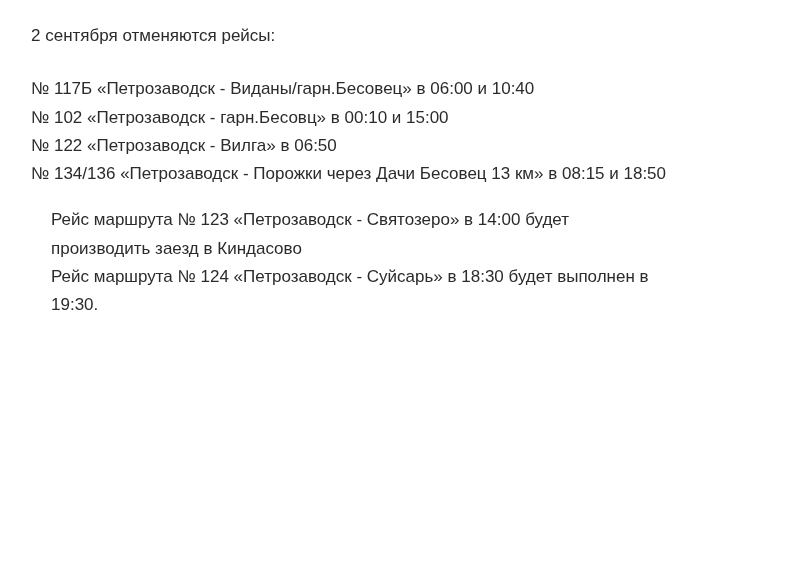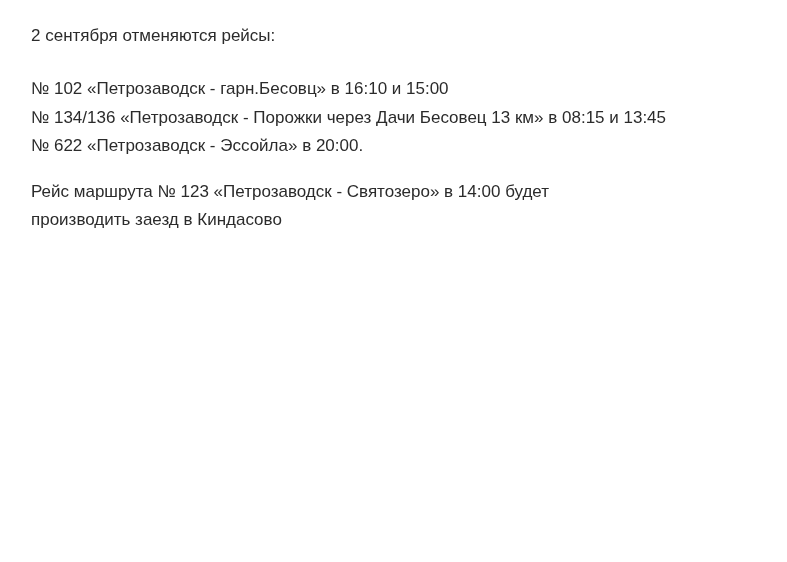--- a/index.html
+++ b/index.html
@@ -28,36 +28,39 @@
   .flight-list {
     margin-top: 25px;
   }
   .flight-line {
     line-height: 28.25px;
     white-space: nowrap;
   }
   .notes {
     margin-top: 18px;
     max-width: 742px;
+    margin-left: 20px;
   }
   .note {
     margin: 0;
     line-height: 28.25px;
   }
 </style>
 </head>
 <body>
 
 <div class="doc">
 
   <p class="title">2 сентября отменяются рейсы:</p>
 
   <div class="flight-list">
-    <div class="flight-line">№ 102 «Петрозаводск - гарн.Бесовц» в 16:10 и 15:00</div>
-    <div class="flight-line">№ 134/136 «Петрозаводск - Порожки через Дачи Бесовец 13 км» в 08:15 и 13:45</div>
-    <div class="flight-line">№ 622 «Петрозаводск - Эссойла» в 20:00.</div>
+    <div class="flight-line">№ 117Б «Петрозаводск - Виданы/гарн.Бесовец» в 06:00 и 10:40</div>
+    <div class="flight-line">№ 102 «Петрозаводск - гарн.Бесовц» в 00:10 и 15:00</div>
+    <div class="flight-line">№ 122 «Петрозаводск - Вилга» в 06:50</div>
+    <div class="flight-line">№ 134/136 «Петрозаводск - Порожки через Дачи Бесовец 13 км» в 08:15 и 18:50</div>
   </div>
 
   <div class="notes">
     <p class="note">Рейс маршрута № 123 «Петрозаводск - Святозеро» в 14:00 будет производить заезд в Киндасово</p>
+    <p class="note">Рейс маршрута № 124 «Петрозаводск - Суйсарь» в 18:30 будет выполнен в 19:30.</p>
   </div>
 
 </div>
 
 </body></html>

